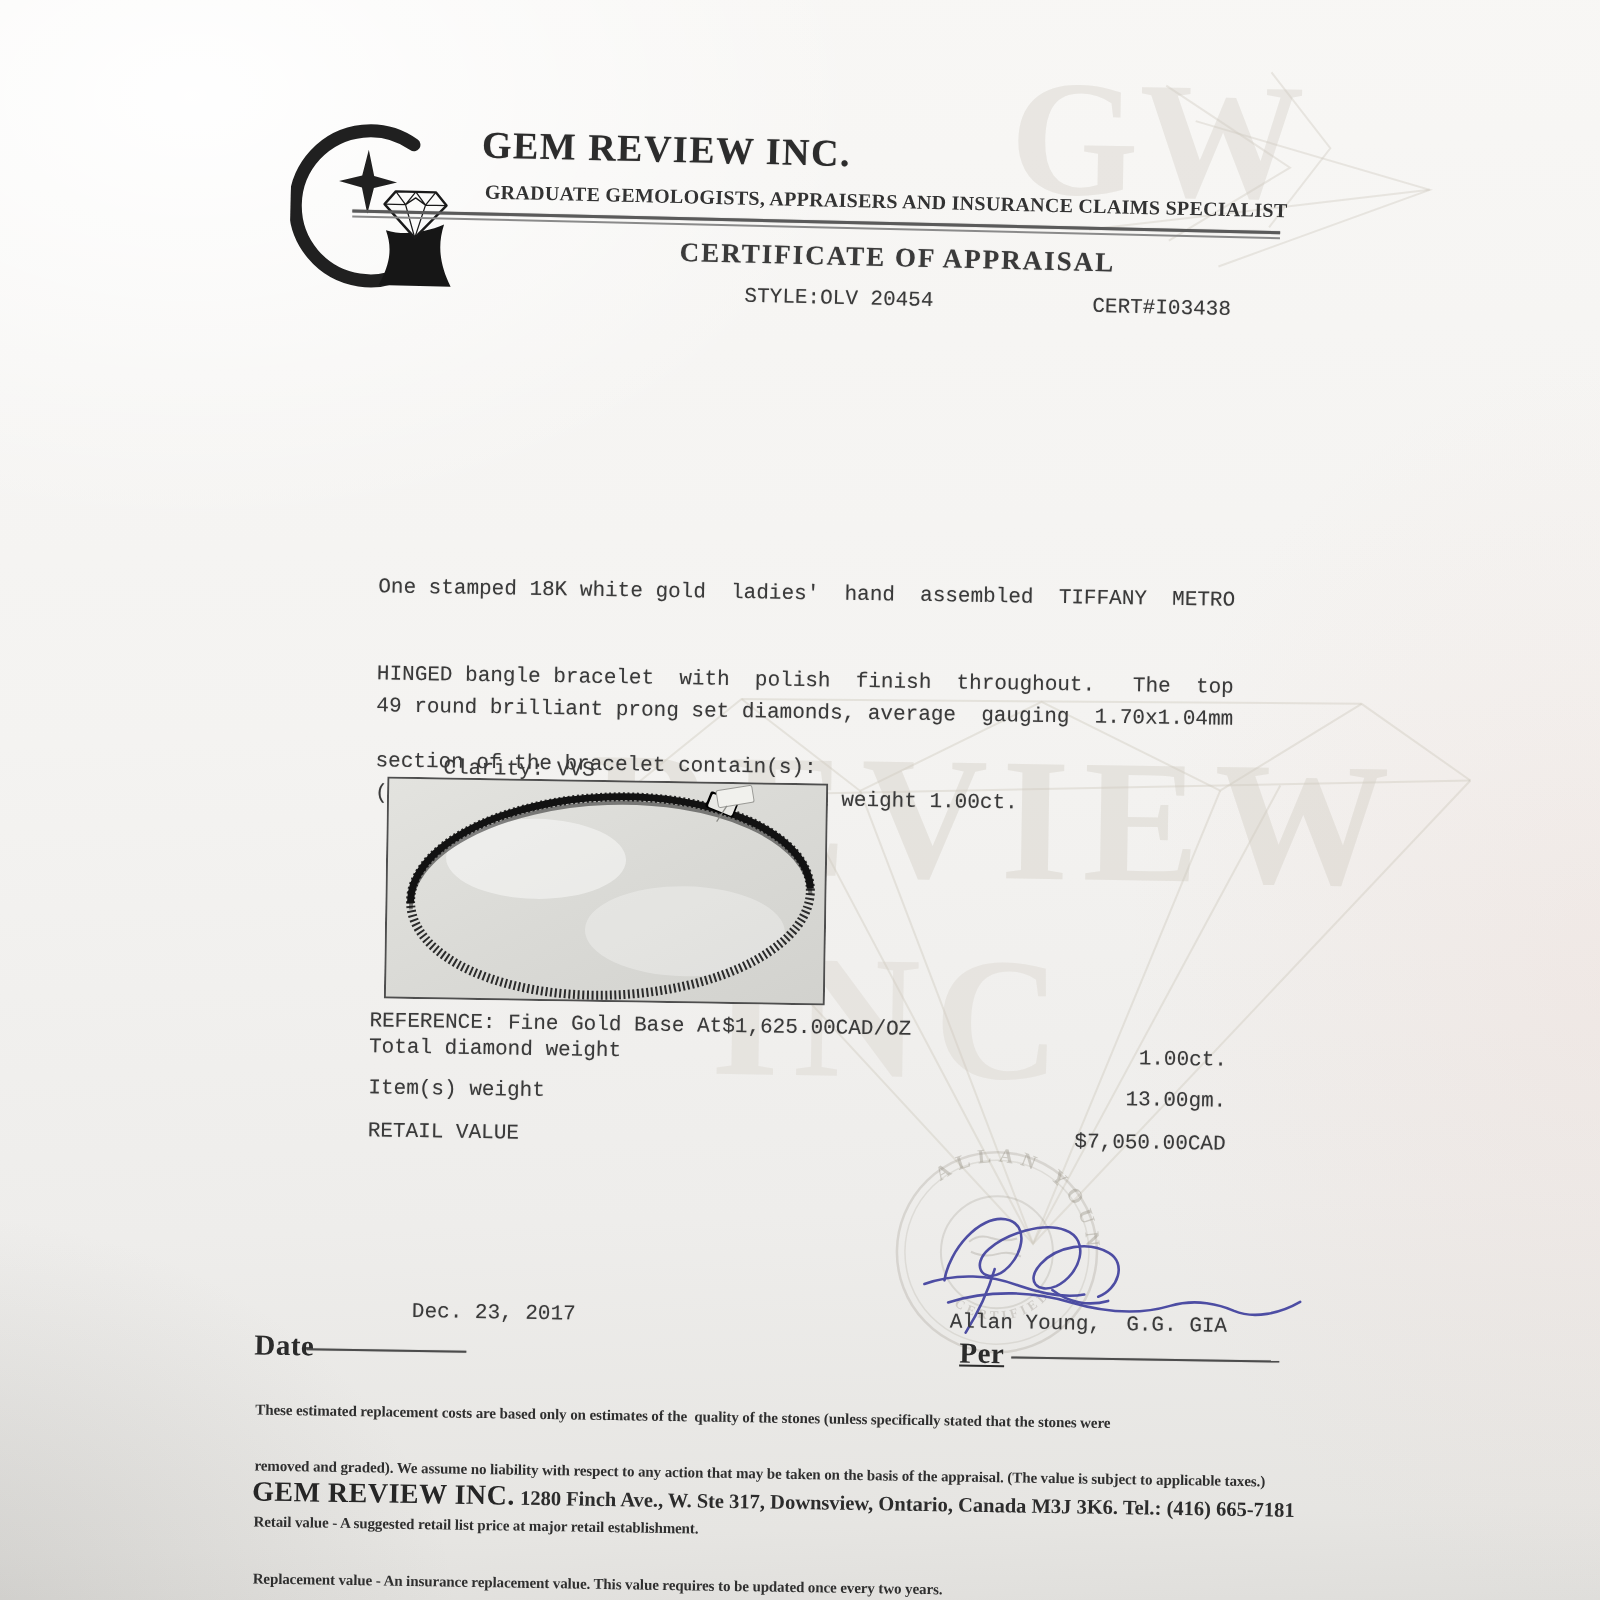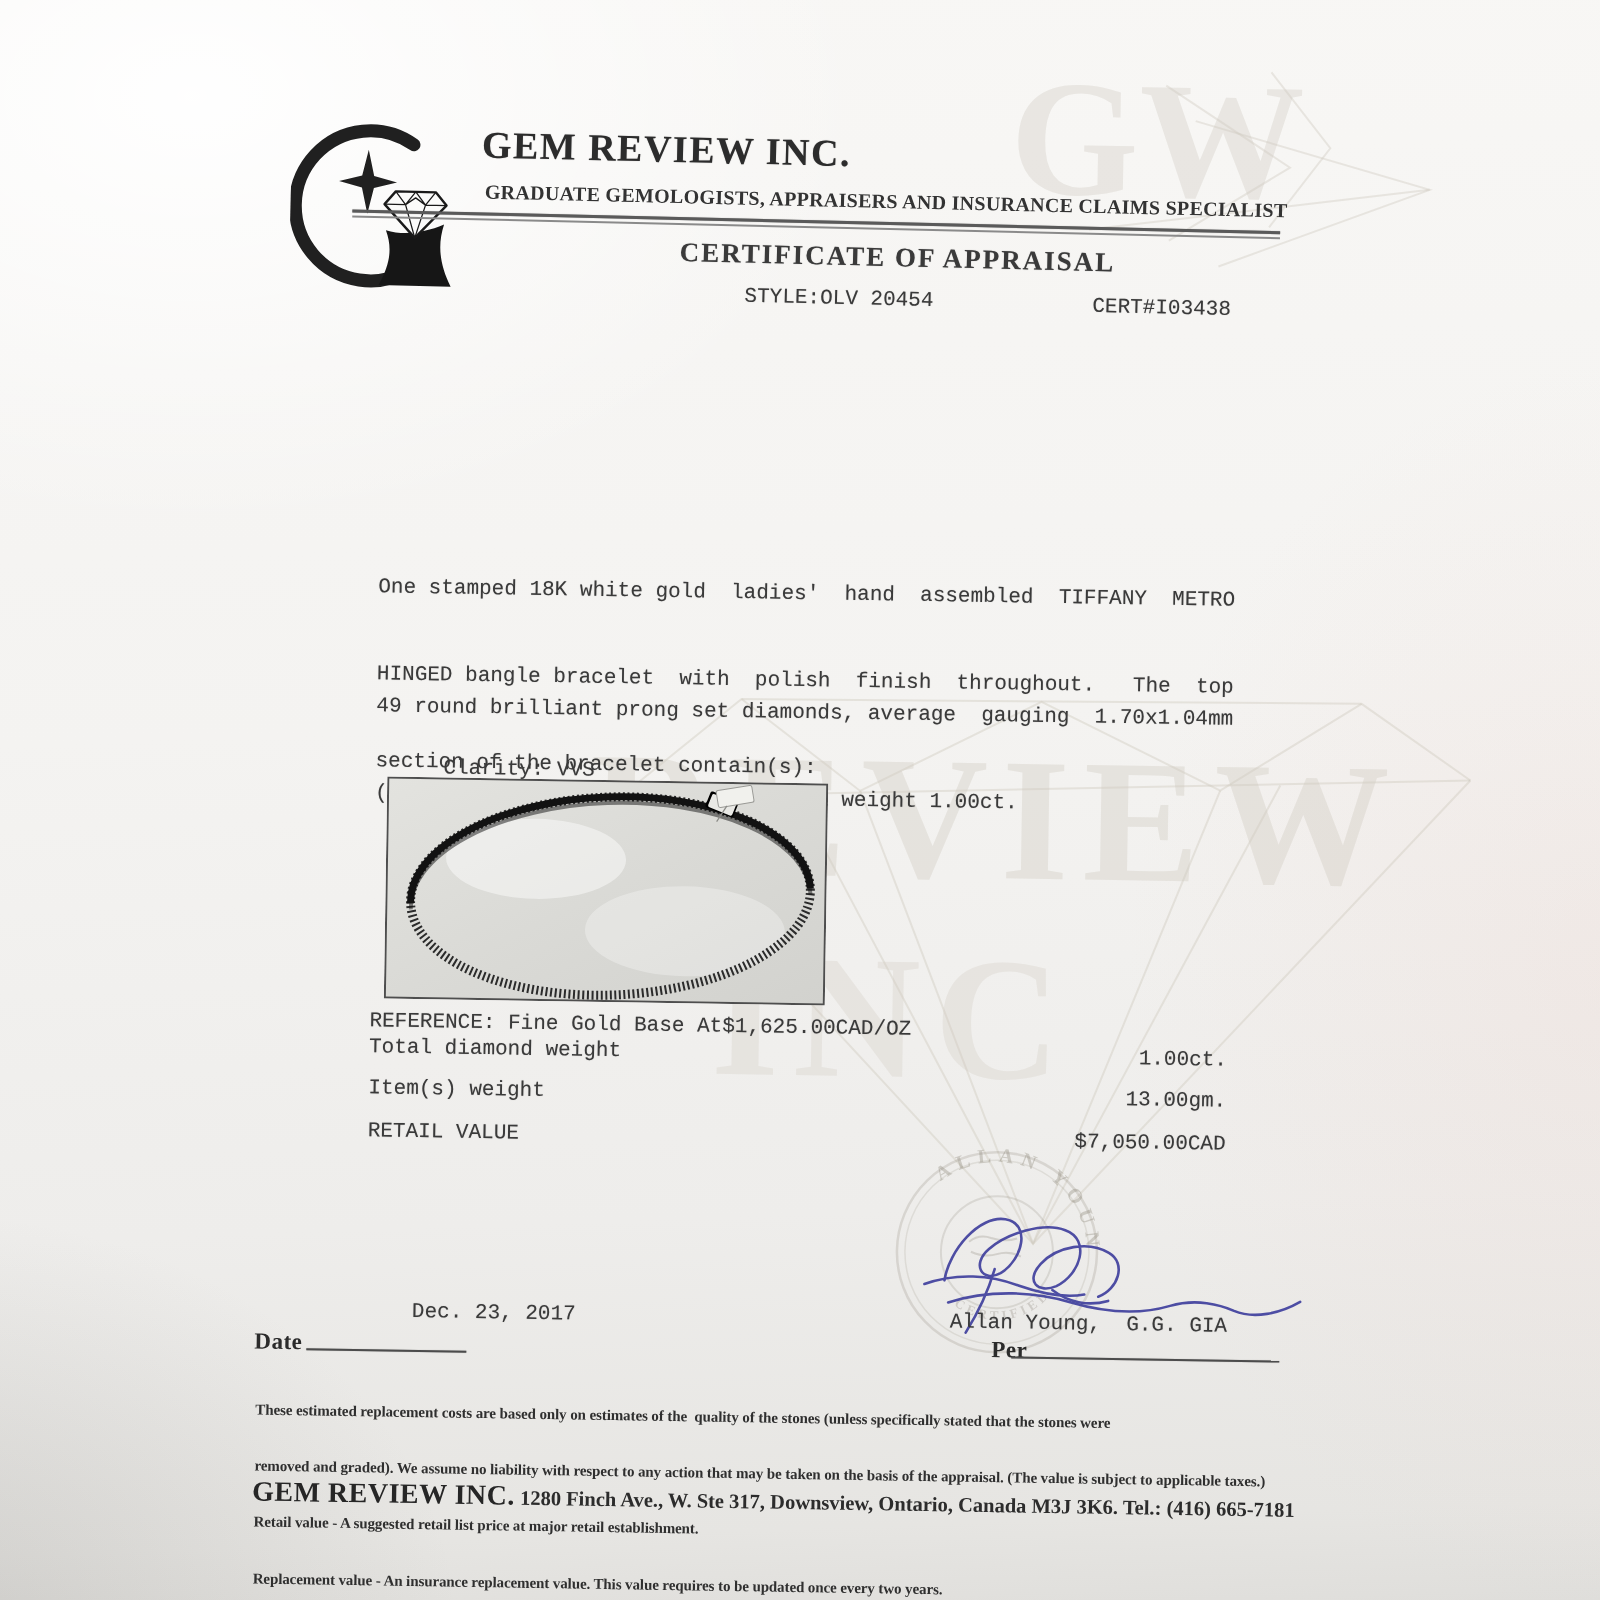--- a/index.html
+++ b/index.html
@@ -33,21 +33,21 @@
   #para2{left:375px;top:640px;}
   #grading{left:443px;top:709px;font-size:21px;line-height:26px;}
   
   #photo{left:387px;top:783px;width:441px;height:222px;}
   
   #reference{left:373px;top:1016px;font-size:21px;}
   .vrow{left:373px;width:858px;display:flex;justify-content:space-between;font-size:21px;}
   
   #date-value{left:420px;top:1306px;font-size:21px;}
   #signer{left:958px;top:1308px;font-size:21px;}
-  .sigline-label{font-size:23px;letter-spacing:.5px;color:#2b2b2b;}
+  .sigline-label{font-size:29px;letter-spacing:.5px;color:#2b2b2b;}
   .sigline{height:2px;background:#4c4c4c;box-shadow:0 0 1px rgba(0,0,0,.3);}
   
   #fineprint{left:265px;top:1371px;font-size:15px;line-height:18.8px;font-weight:bold;color:#2f2f2f;letter-spacing:-.1px;white-space:pre;}
   
   #footer{left:263px;top:1484px;white-space:nowrap;}
   #footer .co{font-size:28px;font-weight:bold;letter-spacing:.5px;color:#262626;}
   #footer .addr{font-size:20.5px;font-weight:bold;color:#2c2c2c;}
   svg text{font-family:"Liberation Serif","DejaVu Serif",serif;}
 </style>
 </head>
@@ -182,21 +182,21 @@
         <path d="M 92 76 C 86 98 76 120 64 140"></path>
         <path d="M 150 96 C 166 108 186 112 206 106"></path>
       </g>
     </svg>
 
     <div id="date-value" class="abs mono">Dec. 23, 2017</div>
     <div id="signer" class="abs mono">Allan Young,  G.G. GIA</div>
 
     <div class="abs serifb sigline-label" style="left:263px;top:1337px;">Date</div>
     <div class="abs sigline" style="left:315px;top:1356px;width:160px;"></div>
-    <div class="abs serifb sigline-label" style="left:1000px;top:1334px;">Per</div>
+    <div class="abs serifb sigline-label" style="left:968px;top:1334px;text-decoration:underline;">Per</div>
     <div class="abs sigline" style="left:1020px;top:1353px;width:268px;"></div>
 
     <div id="fineprint" class="abs">
       <div>These estimated replacement costs are based only on estimates of the  quality of the stones (unless specifically stated that the stones were</div>
       <div>removed and graded). We assume no liability with respect to any action that may be taken on the basis of the appraisal. (The value is subject to applicable taxes.)</div>
       <div>Retail value - A suggested retail list price at major retail establishment.</div>
       <div>Replacement value - An insurance replacement value. This value requires to be updated once every two years.</div>
       
       
     </div>

